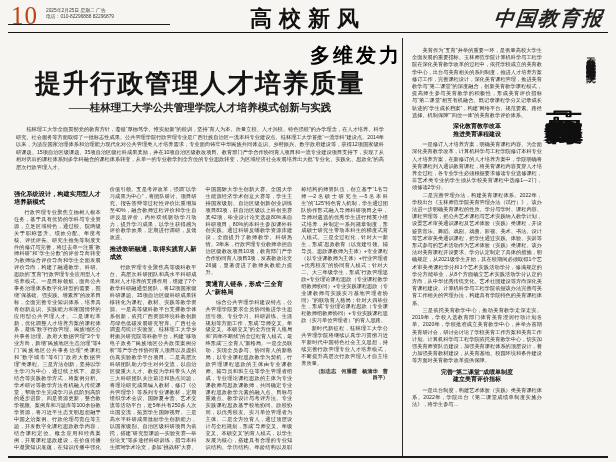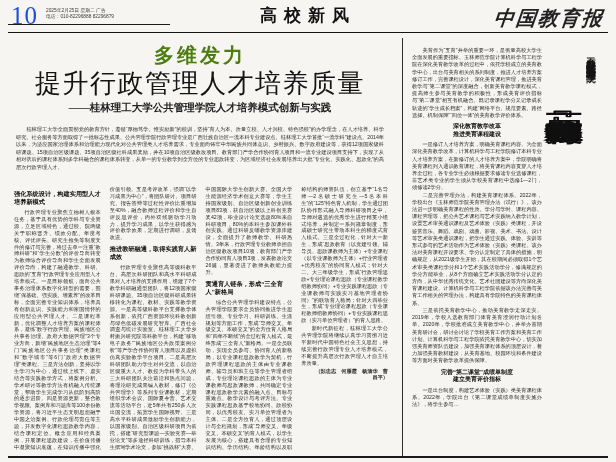--- a/index.html
+++ b/index.html
@@ -3,36 +3,36 @@
 <meta charset="utf-8">
 <style>
   html,body{margin:0;padding:0;background:#e8e7e3;}
   .page{
     position:relative;width:616px;height:462px;margin:0 auto;
     background:#f6f5f1;overflow:hidden;
     font-family:"Liberation Sans",sans-serif;color:#222;
   }
   
   .pageno{position:absolute;left:11px;top:2px;font-family:"Liberation Serif",serif;
-    font-size:25px;font-weight:400;color:#1d4ed8;letter-spacing:1px;}
+    font-size:25px;font-weight:400;color:#c2410c;letter-spacing:1px;}
   .dateblock{position:absolute;left:46px;top:8px;font-size:4.8px;line-height:6.4px;color:#3a3a3a;}
   .hdr-shortline{position:absolute;left:8px;top:23.5px;width:162px;height:1.8px;background:#1b1b1b;}
   .hdr-fullline{position:absolute;left:8px;top:31.5px;width:600px;height:1.6px;background:#151515;}
   .section-banner{position:absolute;left:0;top:4px;width:616px;text-align:center;
-    font-size:17px;font-weight:bold;letter-spacing:7px;color:#111;}
+    font-size:22px;font-weight:bold;letter-spacing:7px;color:#111;}
   .masthead{position:absolute;right:12px;top:5px;font-family:"Liberation Serif",serif;
     font-size:20px;font-weight:bold;font-style:italic;color:#222;transform:skewX(-6deg);letter-spacing:2px;}
   .bottomline{position:absolute;left:8px;top:456px;width:600px;height:1.5px;background:#1b1b1b;}
   .vline{position:absolute;left:402px;top:38px;width:1.2px;height:418px;background:#2a2a2a;}
 
   
-  .kicker{position:absolute;left:10px;top:42px;width:380px;text-align:center;
-    font-family:"Liberation Serif",serif;font-size:20px;font-weight:bold;color:#4d7c0f;letter-spacing:3px;}
+  .kicker{position:absolute;left:22px;top:42px;width:380px;text-align:right;
+    font-family:"Liberation Serif",serif;font-size:20px;font-weight:bold;color:#000000;letter-spacing:3px;}
   .headline{position:absolute;left:10px;top:66px;width:380px;text-align:center;
-    font-family:"Liberation Serif",serif;font-size:26px;font-weight:normal;color:#141414;letter-spacing:1.5px;}
+    font-family:"Liberation Serif",serif;font-size:26px;font-weight:bold;color:#141414;letter-spacing:1.5px;}
   .subhead{position:absolute;left:10px;top:101px;width:380px;text-align:center;
     font-size:10.5px;font-weight:bold;color:#222;font-family:Liberation Serif, serif;}
   .intro{position:absolute;left:16px;top:126px;width:368px;
     font-size:5.2px;line-height:7.5px;text-align:justify;text-indent:2em;color:#2b2b2b;}
   .columns{position:absolute;left:14px;top:186px;width:374px;height:268px;
     column-count:4;column-gap:9px;column-fill:auto;
     font-size:5.2px;line-height:6.9px;text-align:justify;color:#2b2b2b;overflow:hidden;}
   .columns h3{font-size:6.2px;line-height:8px;font-weight:bold;color:#0f0f0f;
     margin:4px 0 3px 0;text-align:left;}
   .columns p{margin:0 0 1px 0;text-indent:2em;}

